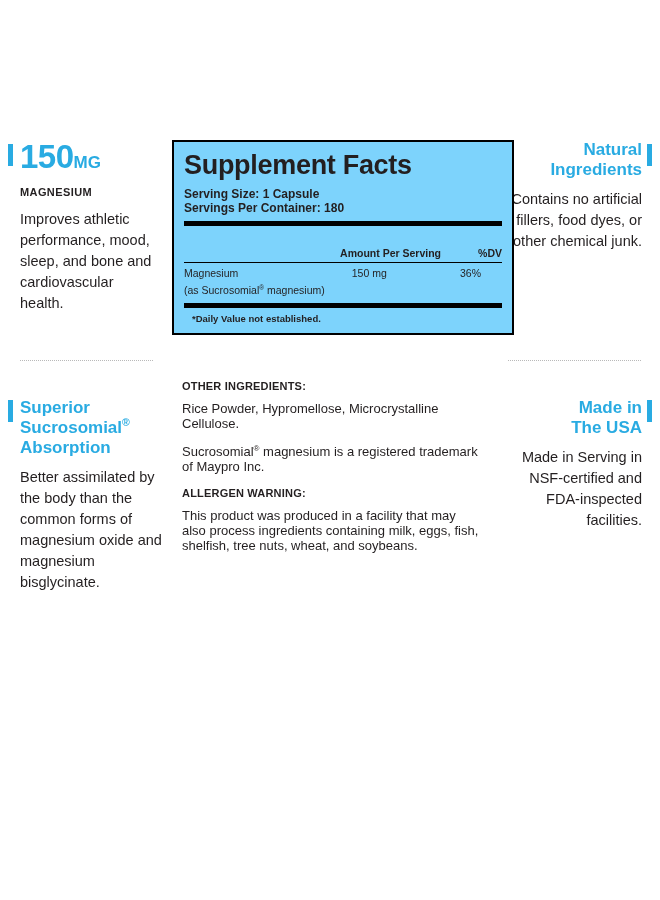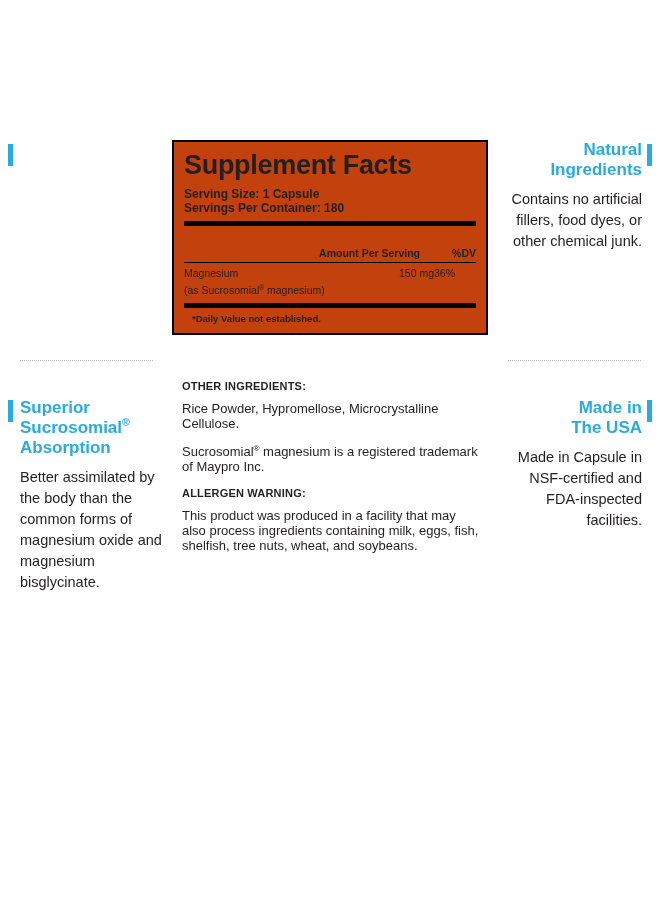--- a/index.html
+++ b/index.html
@@ -92,25 +92,25 @@
     border-top: 1px dotted #b9b9b9;
   }
   .dot-left  { left: 20px;  top: 360px; width: 133px; }
   .dot-right { left: 508px; top: 360px; width: 133px; }
 
   
   .sf-panel {
     position: absolute;
     left: 172px;
     top: 140px;
-    width: 316px;
+    width: 342px;
     box-sizing: border-box;
     border: 2px solid #000;
     padding: 8px 10px 9px 10px;
-    background: #c2410c;
+    background: #7dd3fc;
   }
   .sf-title {
     font-size: 27px;
     font-weight: bold;
     letter-spacing: -0.3px;
     margin: 0 0 7px 0;
     line-height: 30px;
   }
   .sf-serving {
     font-size: 12px;
@@ -138,21 +138,21 @@
     font-weight: bold;
     padding: 21px 0 3px 0;
     font-size: 10.5px;
   }
   .sf-table th.blank { text-align: left; }
   .sf-table td {
     padding: 4px 0 1px 0;
     font-size: 10.5px;
     vertical-align: top;
   }
-  .sf-table td.num { text-align: right; }
+  .sf-table td.num { }
   .sf-table td.dv  { width: 42px; }
   .sf-sub {
     padding-left: 12px;
     padding-top: 1px;
     padding-bottom: 4px;
     font-size: 10.5px;
   }
   .sf-footnote {
     font-size: 9.5px;
     font-weight: bold;
@@ -191,20 +191,25 @@
 <div class="page">
 
   <div class="accent-bar bar-l1"></div>
   <div class="accent-bar bar-l2"></div>
   <div class="accent-bar bar-r1"></div>
   <div class="accent-bar bar-r2"></div>
 
   <div class="dotted dot-left"></div>
   <div class="dotted dot-right"></div>
 
+  <div class="feature" style="left:20px; top:140px; width:140px;">
+    <p class="big-number"><span>150</span><span class="unit">MG</span></p>
+    <p class="sub-label">MAGNESIUM</p>
+    <p class="feat-body">Improves athletic performance, mood, sleep, and bone and cardiovascular health.</p>
+  </div>
 
   <div class="feature col-right" style="left:498px; top:140px; width:144px;">
     <p class="feat-title">
       <span>Natural</span><br>
       <span>Ingredients</span>
     </p>
     <p class="feat-body">Contains no artificial fillers, food dyes, or other chemical junk.</p>
   </div>
 
   <div class="feature" style="left:20px; top:398px; width:145px;">
@@ -214,21 +219,21 @@
       <span>Absorption</span>
     </p>
     <p class="feat-body">Better assimilated by the body than the common forms of magnesium oxide and magnesium bisglycinate.</p>
   </div>
 
   <div class="feature col-right" style="left:498px; top:398px; width:144px;">
     <p class="feat-title">
       <span>Made in</span><br>
       <span>The USA</span>
     </p>
-    <p class="feat-body">Made in Capsule in NSF-certified and FDA-inspected facilities.</p>
+    <p class="feat-body">Made in Serving in NSF-certified and FDA-inspected facilities.</p>
   </div>
 
   <div class="sf-panel">
     <p class="sf-title">Supplement Facts</p>
     <p class="sf-serving">Serving Size: 1 Capsule</p>
     <p class="sf-serving">Servings Per Container: 180</p>
     <div class="rule-thick"></div>
     <table class="sf-table">
       <thead>
         <tr>

